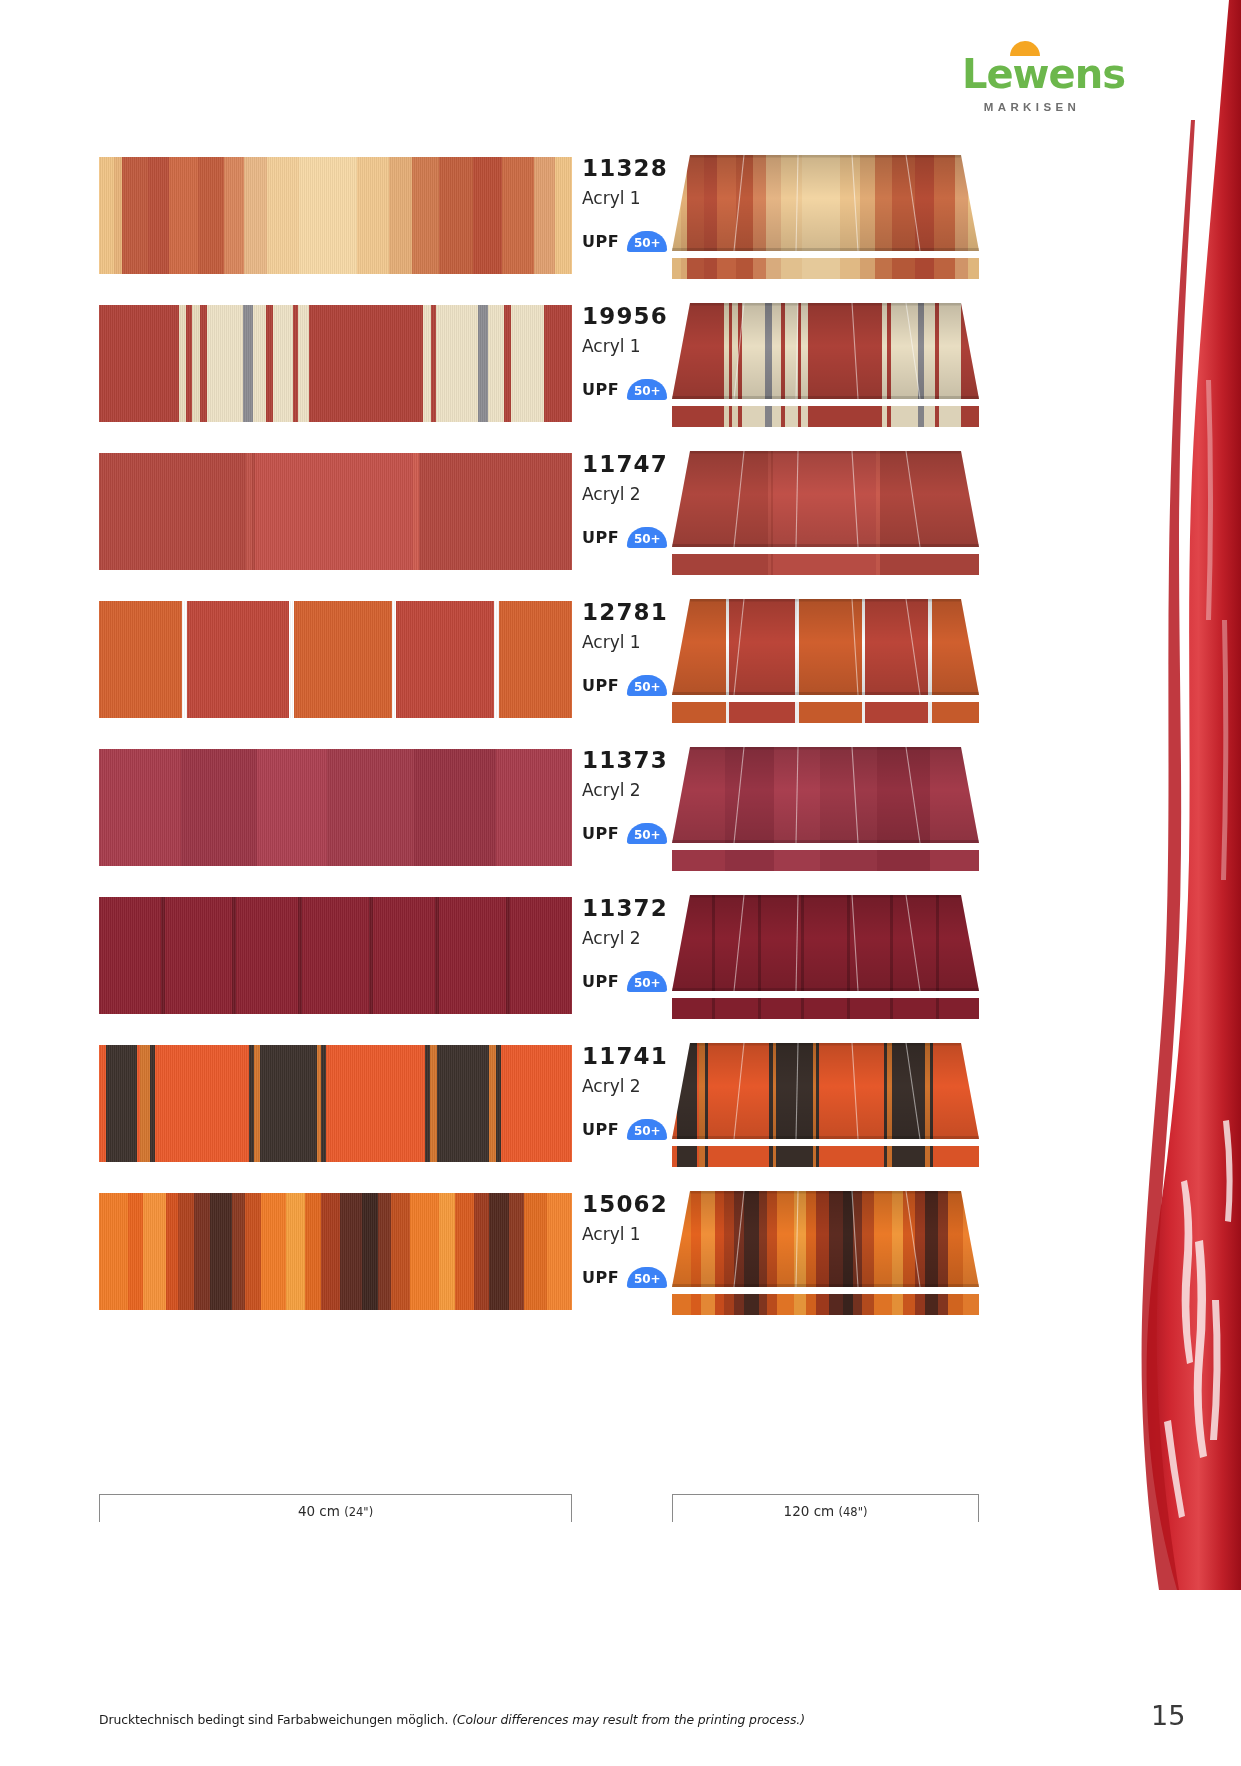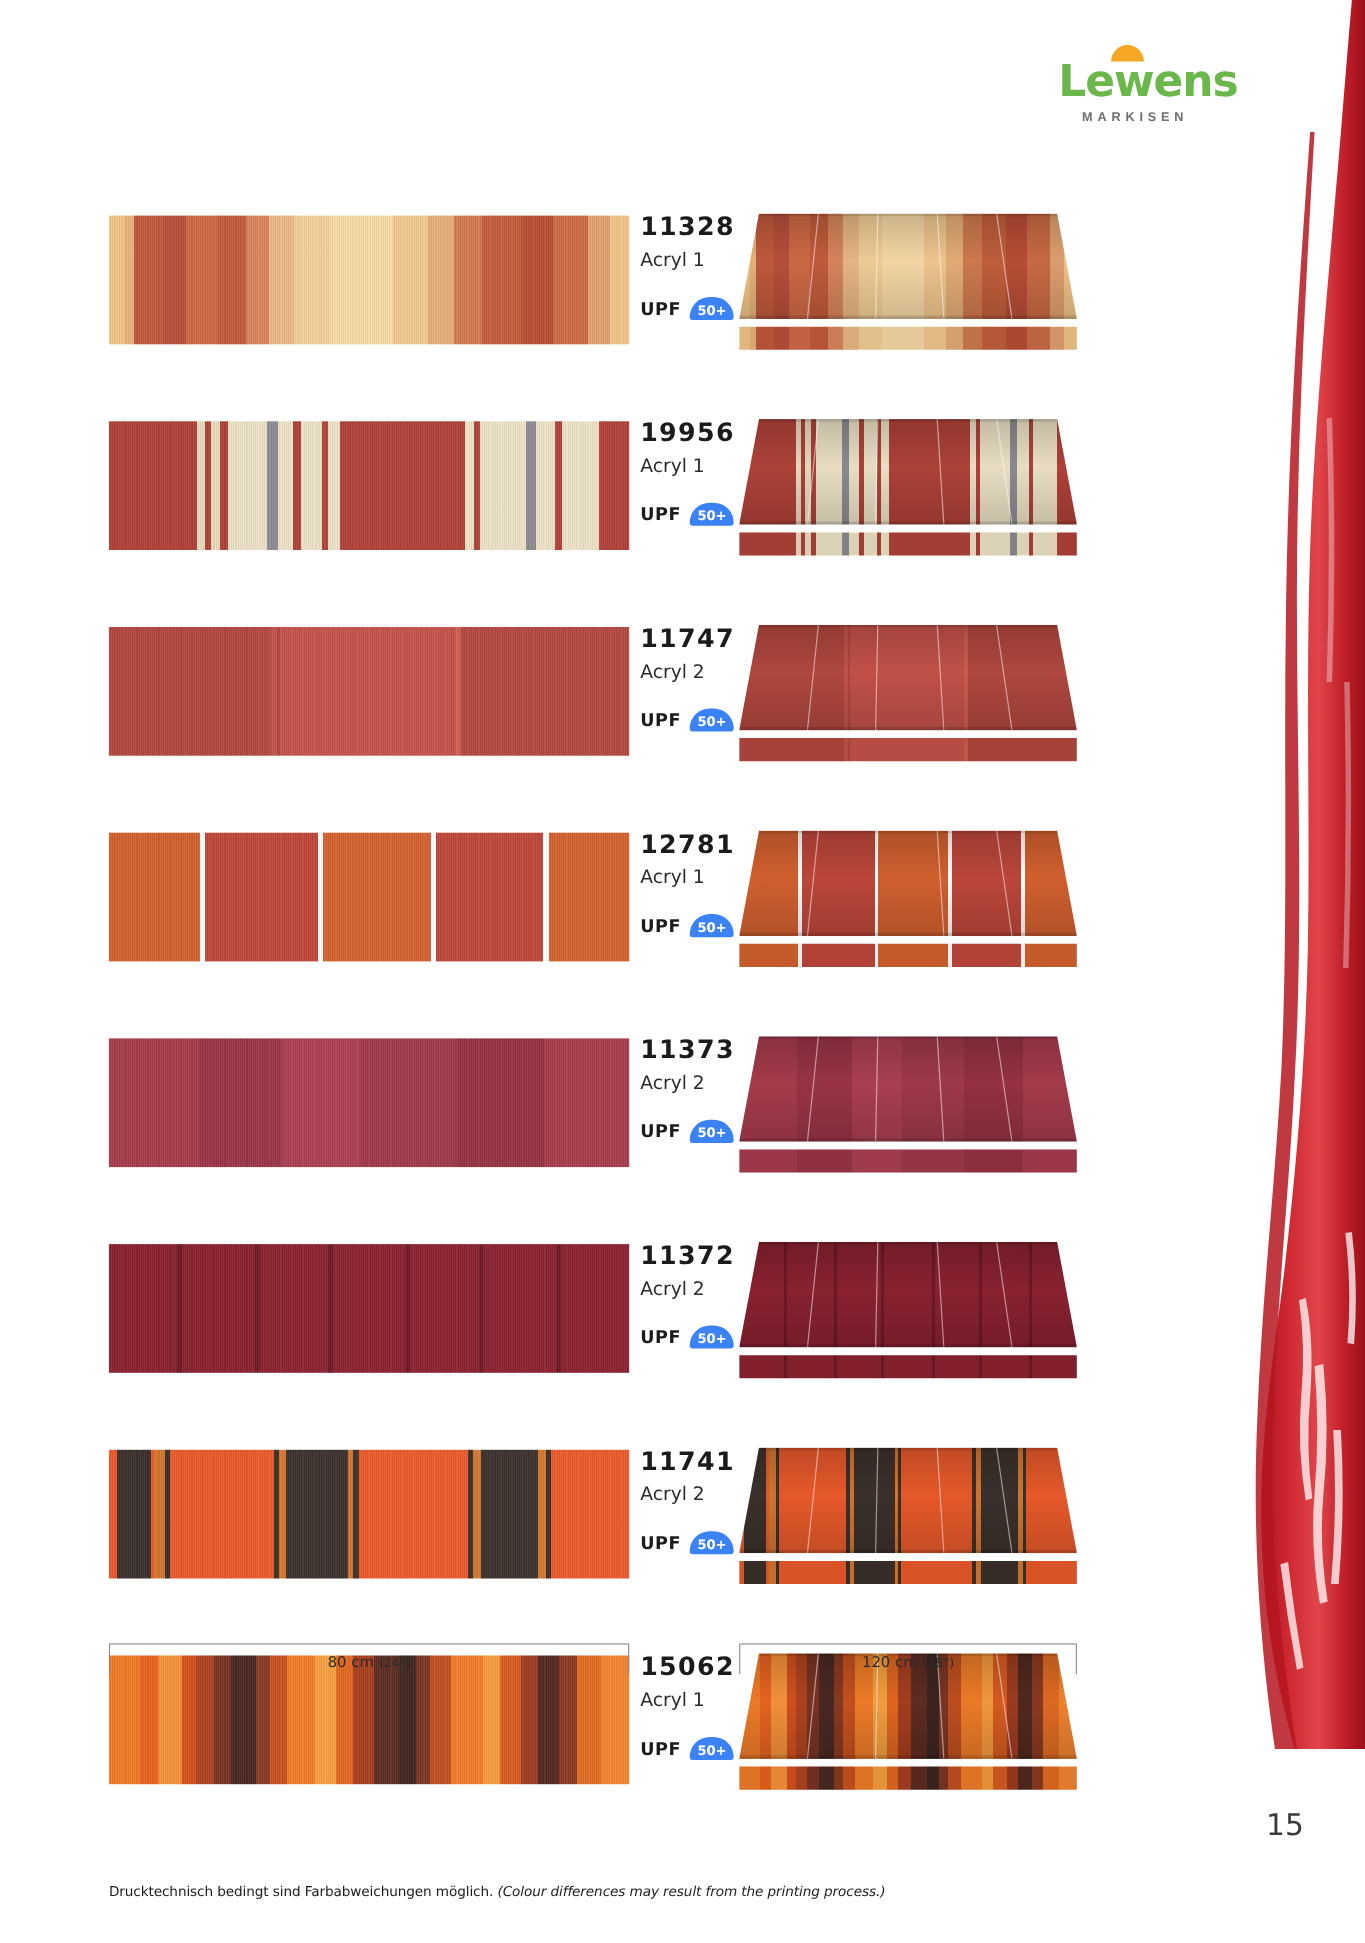--- a/index.html
+++ b/index.html
@@ -19,21 +19,21 @@
   #logo .wordmark { position: relative; display: inline-block;
       font-family: "DejaVu Sans", sans-serif; font-weight: bold;
       font-size: 40px; letter-spacing: -1px; color: #6cb74c; line-height: 1; }
   #logo .sun { position: absolute; left: 48px; top: -13px; width: 30px; height: 15px;
       background: #f5a623; border-radius: 15px 15px 0 0; }
   #logo .sub { margin-top: 7px; font-size: 11.5px; letter-spacing: 4.4px;
       color: #6e6e6e; font-weight: bold; font-family: "Liberation Sans", sans-serif; }
 
   
   #rows { position: absolute; left: 99px; top: 157px; width: 880px; }
-  .row { position: relative; height: 148px; margin-top: 39px; }
+  .row { position: relative; height: 148px; }
   .sw {           
     position: absolute; left: 0; top: 0; width: 473px; height: 117px;
   }
   .meta { position: absolute; left: 483px; top: 0; width: 170px; }
   .art  { font-family: "DejaVu Sans", sans-serif; font-weight: bold;
           font-size: 23px; letter-spacing: 1.2px; color: #1b1b1b; line-height: 1; }
   .acr  { margin-top: 8px; font-size: 17px; color: #2b2b2b;
           font-family: "DejaVu Sans", sans-serif; }
   .upf  { position: absolute; left: 0; top: 74px; display: flex; align-items: center; }
   .upf .lbl { font-family: "DejaVu Sans", sans-serif; font-weight: bold;
@@ -59,21 +59,21 @@
       font-family: "DejaVu Sans", sans-serif; font-size: 13.5px; color: #2b2b2b; }
   .scale .txt i { font-style: normal; font-size: 11.5px; }
   #scale-60  { left: 0px;   width: 473px; }
   #scale-120 { left: 573px; width: 307px; }
 
   
   #footnote { position: absolute; left: 99px; top: 1712px; width: 800px;
       font-family: "DejaVu Sans", sans-serif; font-size: 12.4px; color: #1b1b1b;
       letter-spacing: -.1px; white-space: nowrap; }
   #footnote i { font-style: italic; }
-  #pageno { position: absolute; left: 1151px; top: 1644px;
+  #pageno { position: absolute; left: 1151px; top: 1700px;
       font-family: "DejaVu Sans", sans-serif; font-size: 27px; color: #3a3a3a; }
 </style>
 </head>
 <body>
 
 <div id="brush">
   <svg width="260" height="1590" viewBox="0 0 260 1590">
     <defs>
       <linearGradient id="bg1" x1="0" y1="0" x2="1" y2="0">
         <stop offset="0" stop-color="#a8141f"></stop>
@@ -706,21 +706,21 @@
           <path d="M 0 93 L 307 93 L 307 96 L 0 96 Z" fill="#000" opacity="0.14"></path>
         </svg>
       </div>
     </div>
   </div>
 
 <div id="scales">
   <div class="scale" id="scale-60">
     <div class="bar"></div>
     <div class="txt">
-      <span>80 cm</span> <i>(24")</i>
+      <span>40 cm</span> <i>(24")</i>
     </div>
   </div>
   <div class="scale" id="scale-120">
     <div class="bar"></div>
     <div class="txt">
       <span>120 cm</span> <i>(48")</i>
     </div>
   </div>
 </div>
 

